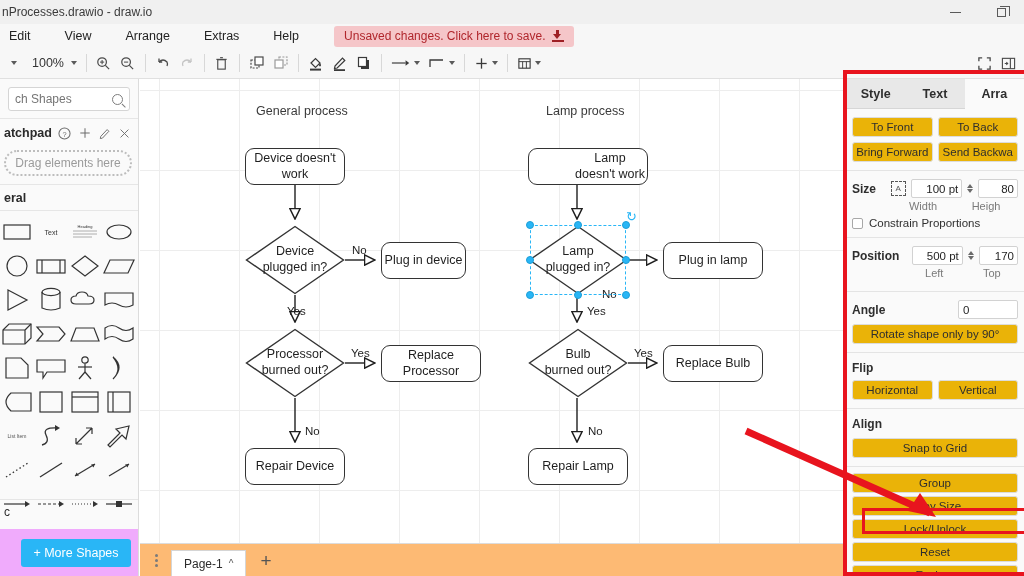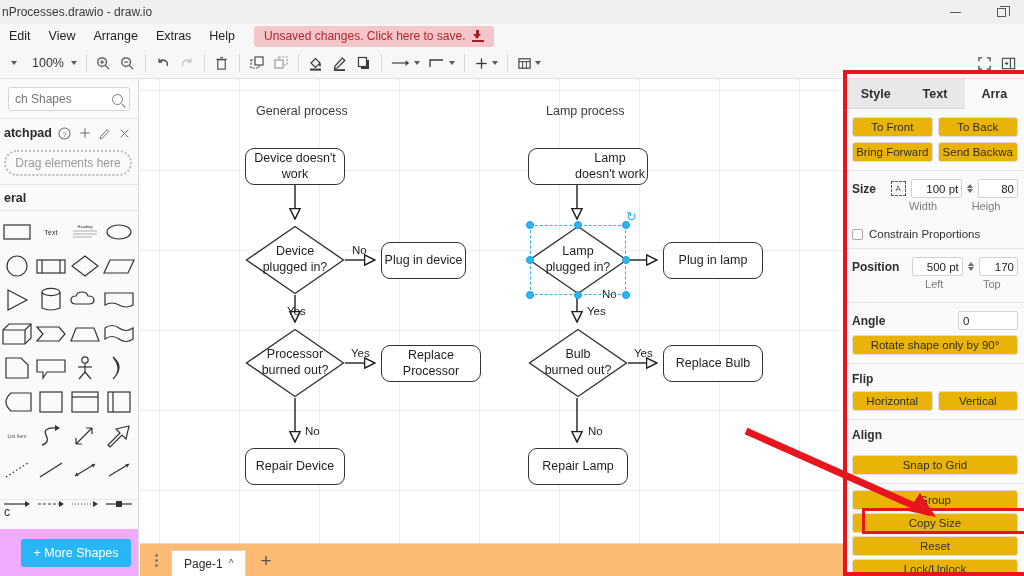--- a/index.html
+++ b/index.html
@@ -33,21 +33,21 @@
   .win-restore { width: 9px; height: 9px; border: 1px solid #5a5a5a; position: relative; }
   .win-restore:after {
     content: ""; position: absolute; left: 2px; top: -3px; width: 9px; height: 9px;
     border: 1px solid #5a5a5a; border-bottom: none; border-left: none;
   }
 
   
   .menubar {
     position: absolute; left: 0; top: 24px; width: 1024px; height: 24px;
     background: #f7f7f7;
-    display: flex; align-items: center; gap: 0px;
+    display: flex; align-items: center; gap: 16px;
   }
   .menu-item {
     font-size: 12.5px; color: #232323; padding: 3px 9px; cursor: default;
   }
   .unsaved-badge {
     margin-left: 10px;
     background: #f5c6c9;
     color: #b0262c;
     font-size: 12px;
     padding: 3px 10px 4px 10px;
@@ -236,21 +236,21 @@
     border-radius: 2px; font-size: 11.5px; color: #1f1f1f;
     display: flex; align-items: center; justify-content: flex-end; padding-right: 3px;
   }
   .spinner { display: flex; flex-direction: column; gap: 1px; }
   .spin-up, .spin-dn { width: 0; height: 0; border-left: 3.5px solid transparent; border-right: 3.5px solid transparent; }
   .spin-up { border-bottom: 4px solid #6a6a6a; }
   .spin-dn { border-top: 4px solid #6a6a6a; }
   .sub-label { font-size: 11px; color: #7a7a7a; }
   .sub-row { display: flex; gap: 5px; padding-left: 42px; margin-bottom: 4px; }
   .sub-row span { width: 58px; text-align: center; }
-  .cb-row { display: flex; align-items: center; gap: 6px; margin-top: 16px; }
+  .cb-row { display: flex; align-items: center; gap: 6px; margin-top: 5px; }
   .checkbox { width: 11px; height: 11px; border: 1px solid #a8a8a8; background: #fff; border-radius: 2px; }
   .size-icon {
     width: 15px; height: 15px; border: 1.2px dashed #555; position: relative;
     display: flex; align-items: center; justify-content: center;
     font-size: 8px; color: #555;
   }
   .stack-group { padding: 6px; }
   .stack-group .rp-btn { margin-bottom: 3px; }
 
   
@@ -839,31 +839,31 @@
 
   <div class="rp-section">
     <div class="rp-label" style="margin-bottom:5px;">Flip</div>
     <div class="btn-row">
       <div class="rp-btn">Horizontal</div>
       <div class="rp-btn">Vertical</div>
     </div>
   </div>
 
   <div class="rp-section">
-    <div class="rp-label" style="margin-bottom:13px;">Align</div>
+    <div class="rp-label" style="margin-bottom:7px;">Align</div>
     <div class="btn-row">
       <div class="rp-btn full">Snap to Grid</div>
     </div>
   </div>
 
   <div class="stack-group">
     <div class="rp-btn full">Group</div>
     <div class="rp-btn full">Copy Size</div>
+    <div class="rp-btn full">Lock/Unlock</div>
     <div class="rp-btn full">Reset</div>
-    <div class="rp-btn full">Lock/Unlock</div>
     <div class="rp-btn full">Explore</div>
   </div>
 </div>
 
 <div class="anno-rect-outer"></div>
 <div class="anno-rect-inner"></div>
 <svg class="anno-arrow" width="230" height="110" viewBox="0 0 230 110">
   <line x1="6" y1="6" x2="190" y2="88" stroke="#e8141e" stroke-width="7"></line>
   <path d="M196 92 L168 86 L180 68 Z" fill="#e8141e"></path>
 </svg>

